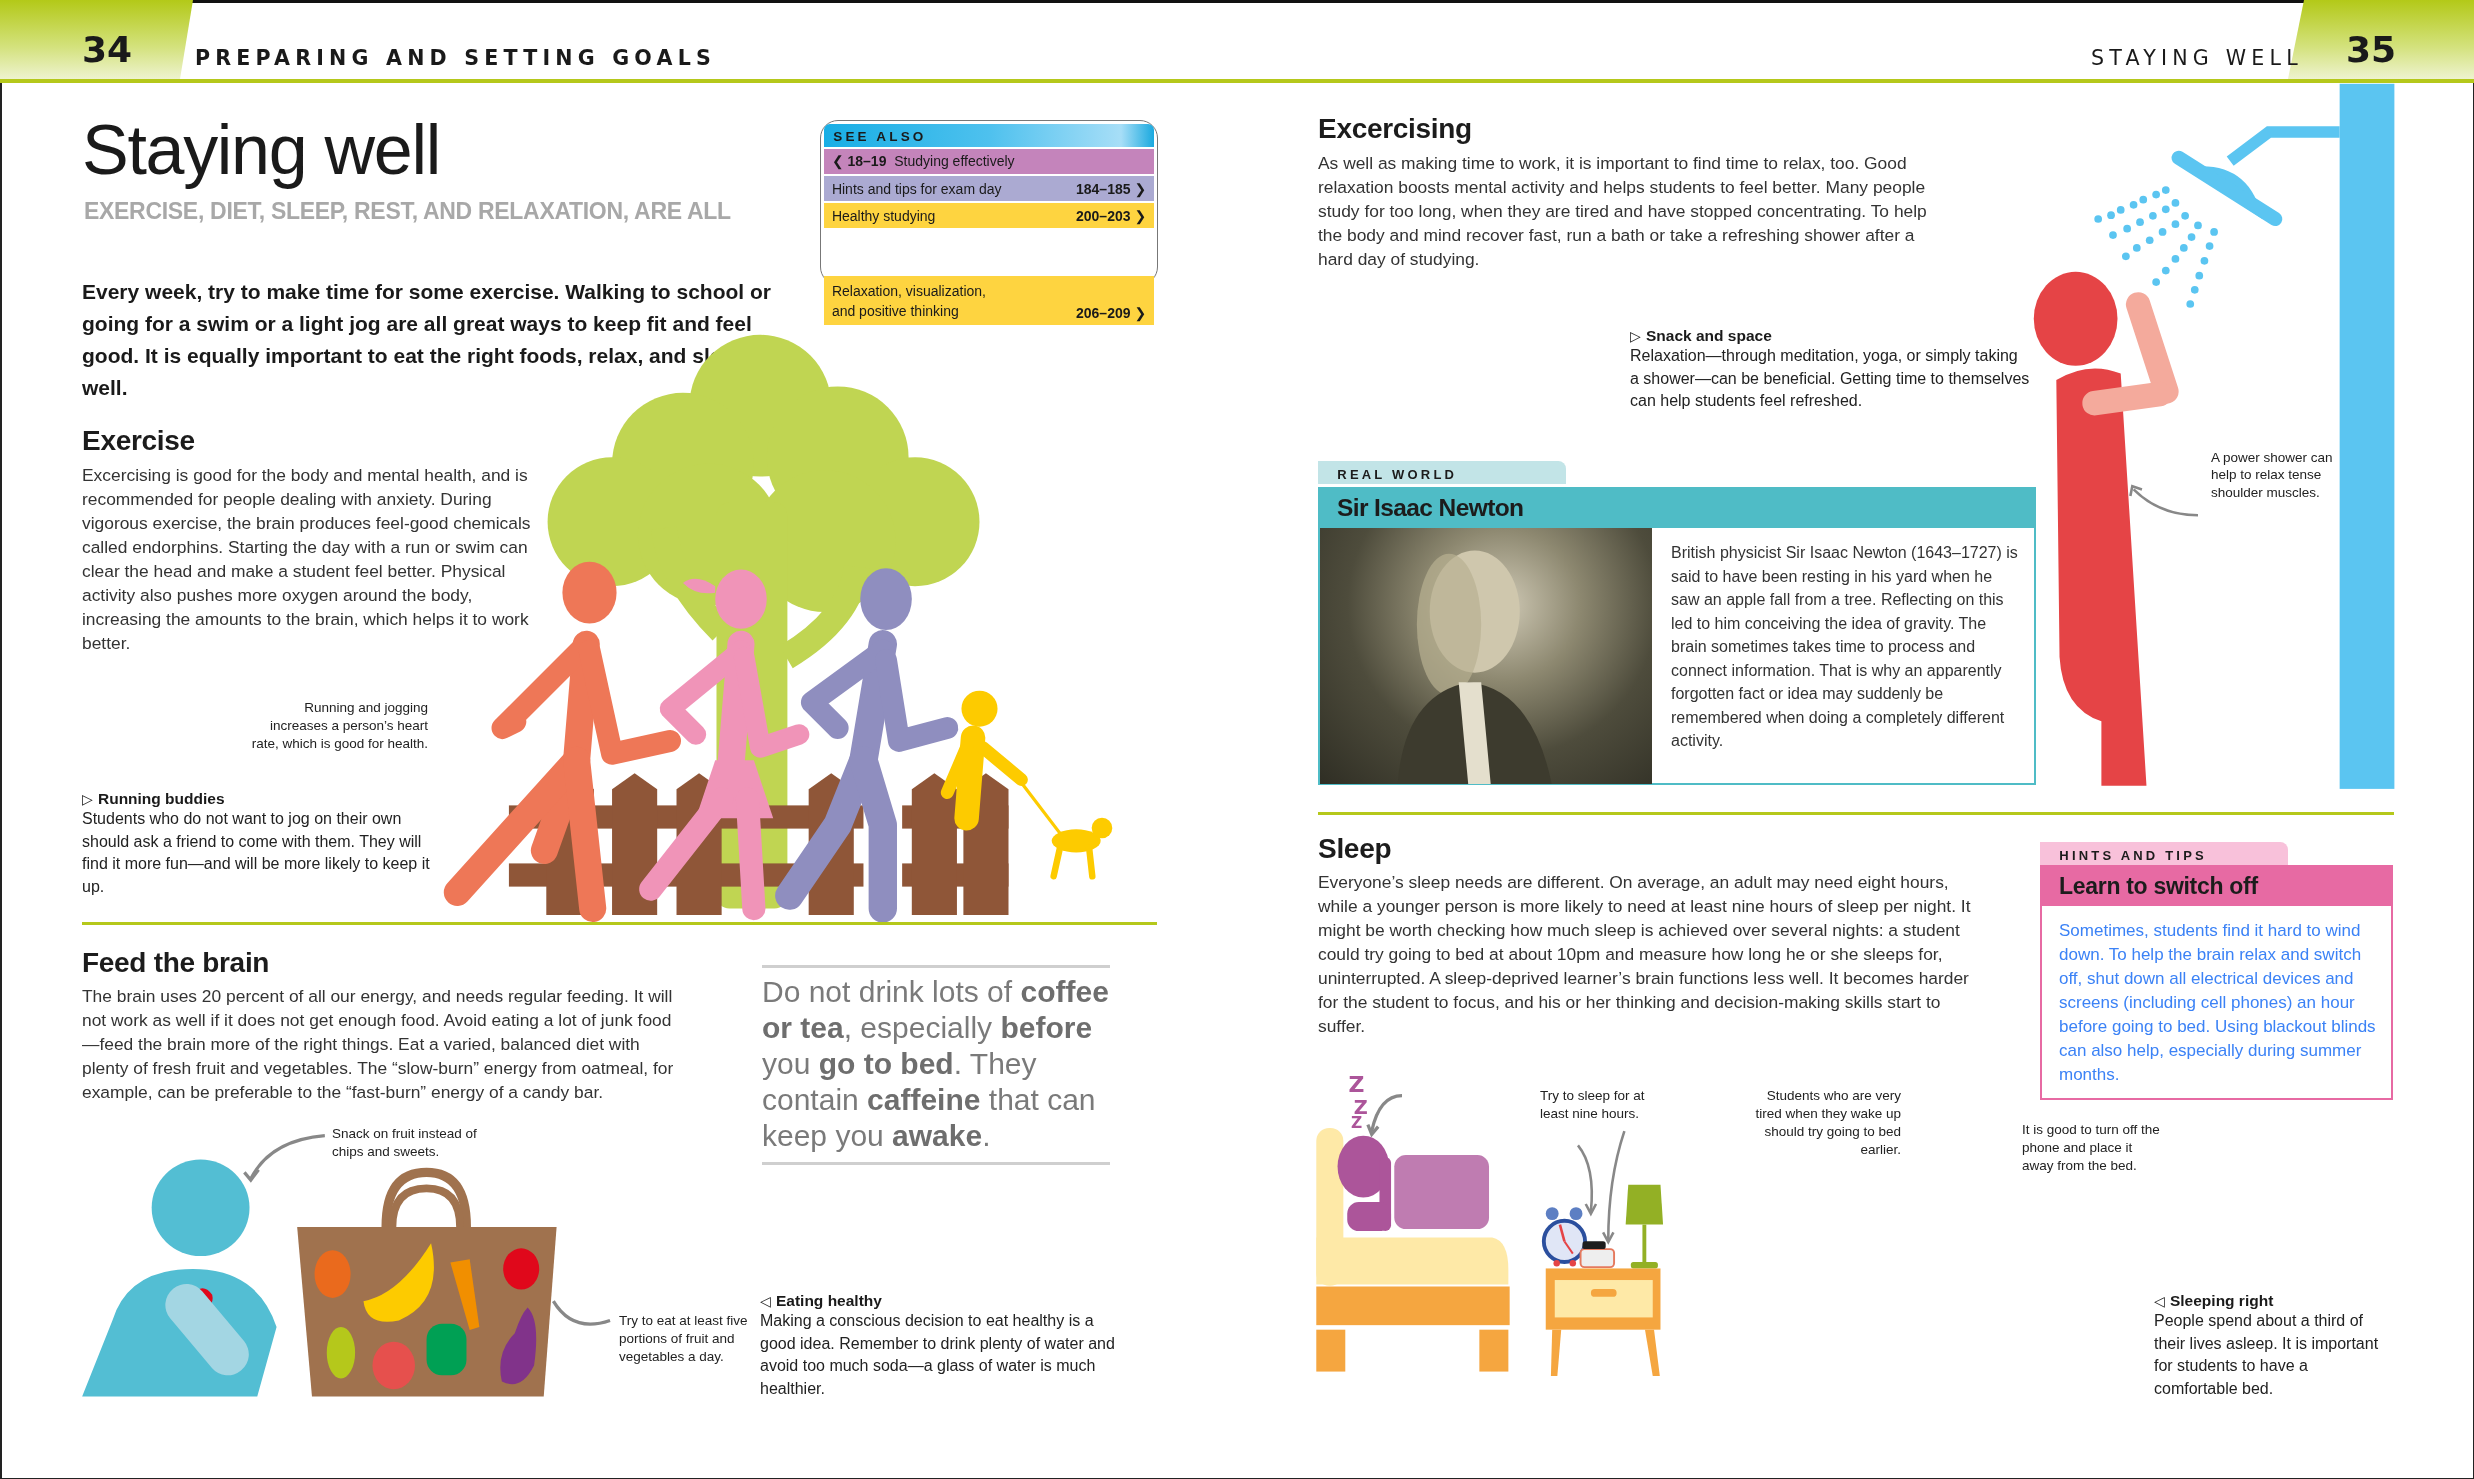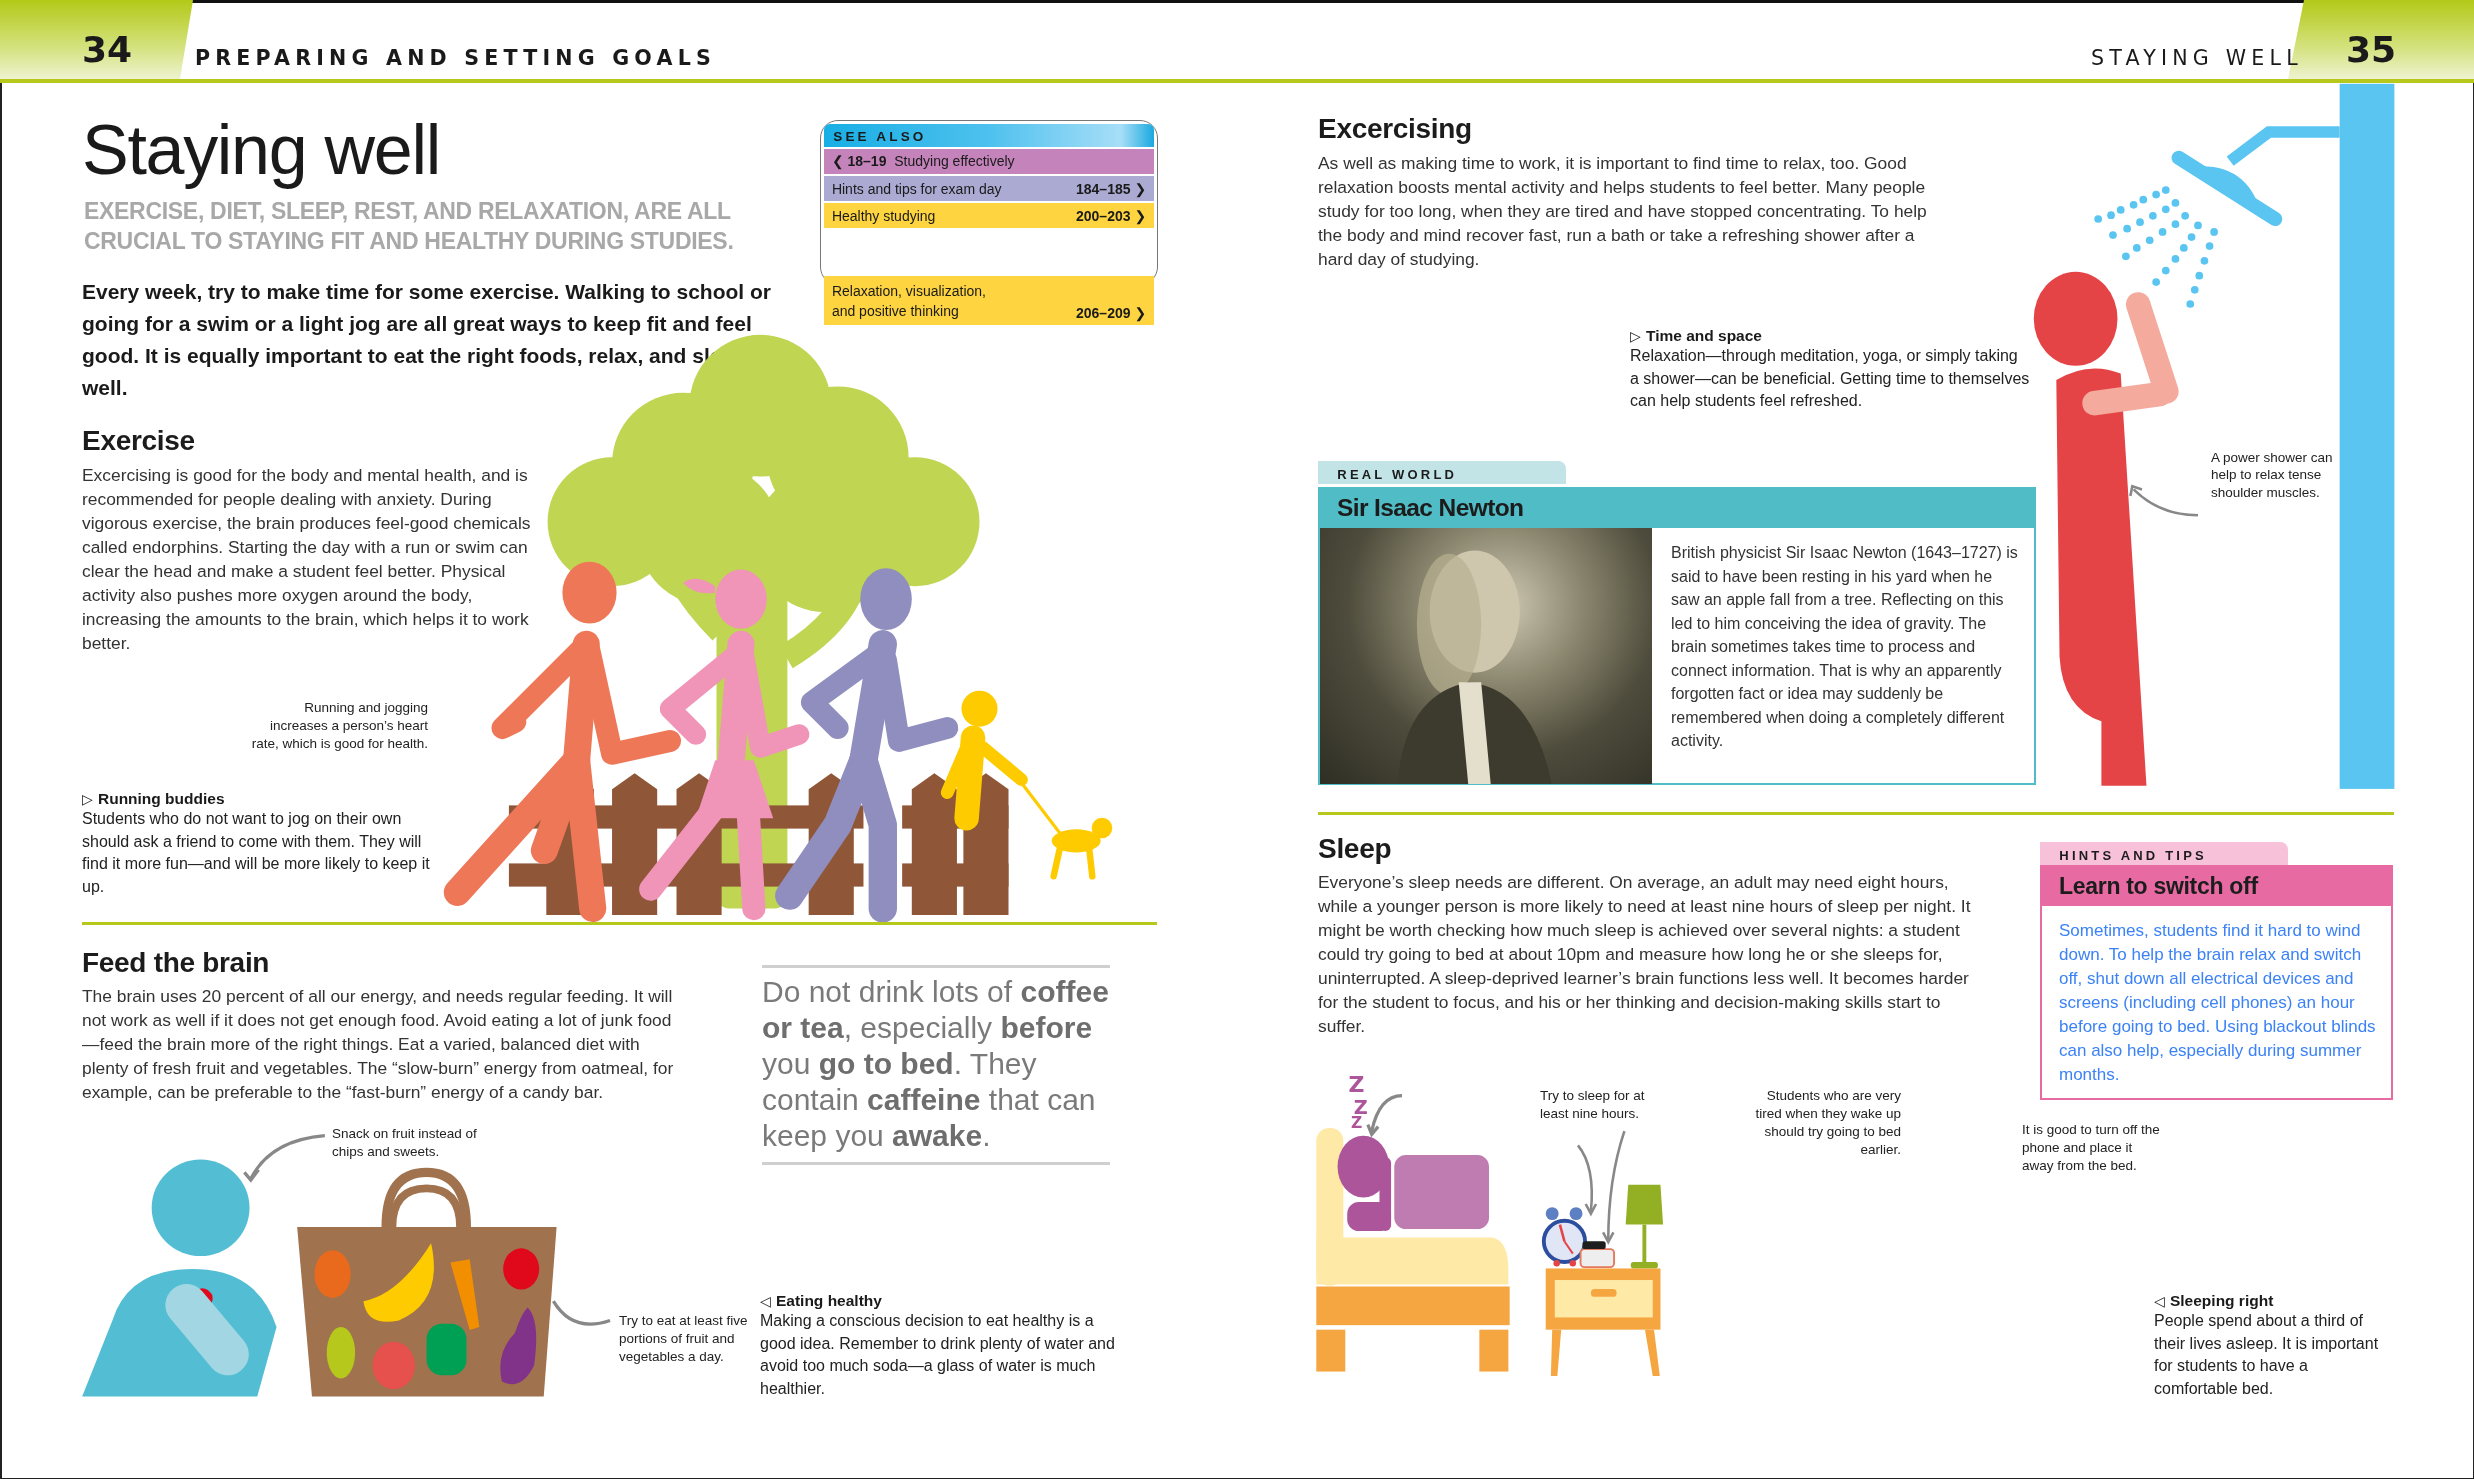--- a/index.html
+++ b/index.html
@@ -70,21 +70,20 @@
 <div class="abs tab-right"></div>
 <div class="abs header-line"></div>
 <div class="abs page-num" style="left:82px;">34</div>
 <div class="abs running-head bold" style="left:195px;">PREPARING AND SETTING GOALS</div>
 <div class="abs running-head" style="left:2091px;">STAYING WELL</div>
 <div class="abs page-num" style="left:2346px;">35</div>
 
 <h1 class="abs title">Staying well</h1>
 <div class="abs subtitle">
   <div>EXERCISE, DIET, SLEEP, REST, AND RELAXATION, ARE ALL</div>
-  <div>CRUCIAL TO STAYING FIT AND HEALTHY DURING STUDIES.</div>
 </div>
 <p class="abs intro">Every week, try to make time for some exercise. Walking to school or going for a swim or a light jog are all great ways to keep fit and feel good. It is equally important to eat the right foods, relax, and sleep well.</p>
 
 <div class="abs see-also">
   <div class="see-also-head">SEE ALSO</div>
   <div class="sa-row purple">
     <span>
       <b>❮</b>
       <b>18–19</b>&nbsp;
       <span>Studying effectively</span>
@@ -215,21 +214,21 @@
 <div class="abs pull-rule" style="left:762px; top:1162px; width:348px;"></div>
 
 <div class="abs" style="left:760px; top:1292px; width:361px;">
   <div class="side-h"><span class="tri">◁</span><span>Eating healthy</span></div>
   <p class="side-b">Making a conscious decision to eat healthy is a good idea. Remember to drink plenty of water and avoid too much soda—a glass of water is much healthier.</p>
 </div>
 
 <h2 class="abs h2" style="left:1318px; top:113px;">Excercising</h2>
 <p class="abs body" style="left:1318px; top:151px; width:619px;">As well as making time to work, it is important to find time to relax, too. Good relaxation boosts mental activity and helps students to feel better. Many people study for too long,  when they are tired and have stopped concentrating. To help the body and mind recover fast, run a bath or take a refreshing shower after a hard day of studying.</p>
 <div class="abs" style="left:1630px; top:327px; width:400px;">
-  <div class="side-h"><span class="tri">▷</span><span>Time and space</span></div>
+  <div class="side-h"><span class="tri">▷</span><span>Snack and space</span></div>
   <p class="side-b">Relaxation—through meditation, yoga, or simply taking a shower—can be beneficial. Getting time to themselves can help students feel refreshed.</p>
 </div>
 
 <svg style="left:2037px; top:77px;" width="425" height="709" viewBox="0 0 660 1100">
   <rect x="470" y="10" width="85" height="1095" fill="#5bc5f1"></rect>
   <polyline points="470,85 360,85 300,130" stroke="#5bc5f1" stroke-width="18" fill="none"></polyline>
   <g>
     <path d="M230 140 Q330 125 350 220 Z" fill="#5bc5f1"></path>
     <line x1="220" y1="125" x2="370" y2="220" stroke="#5bc5f1" stroke-width="22" stroke-linecap="round"></line>
   </g>

